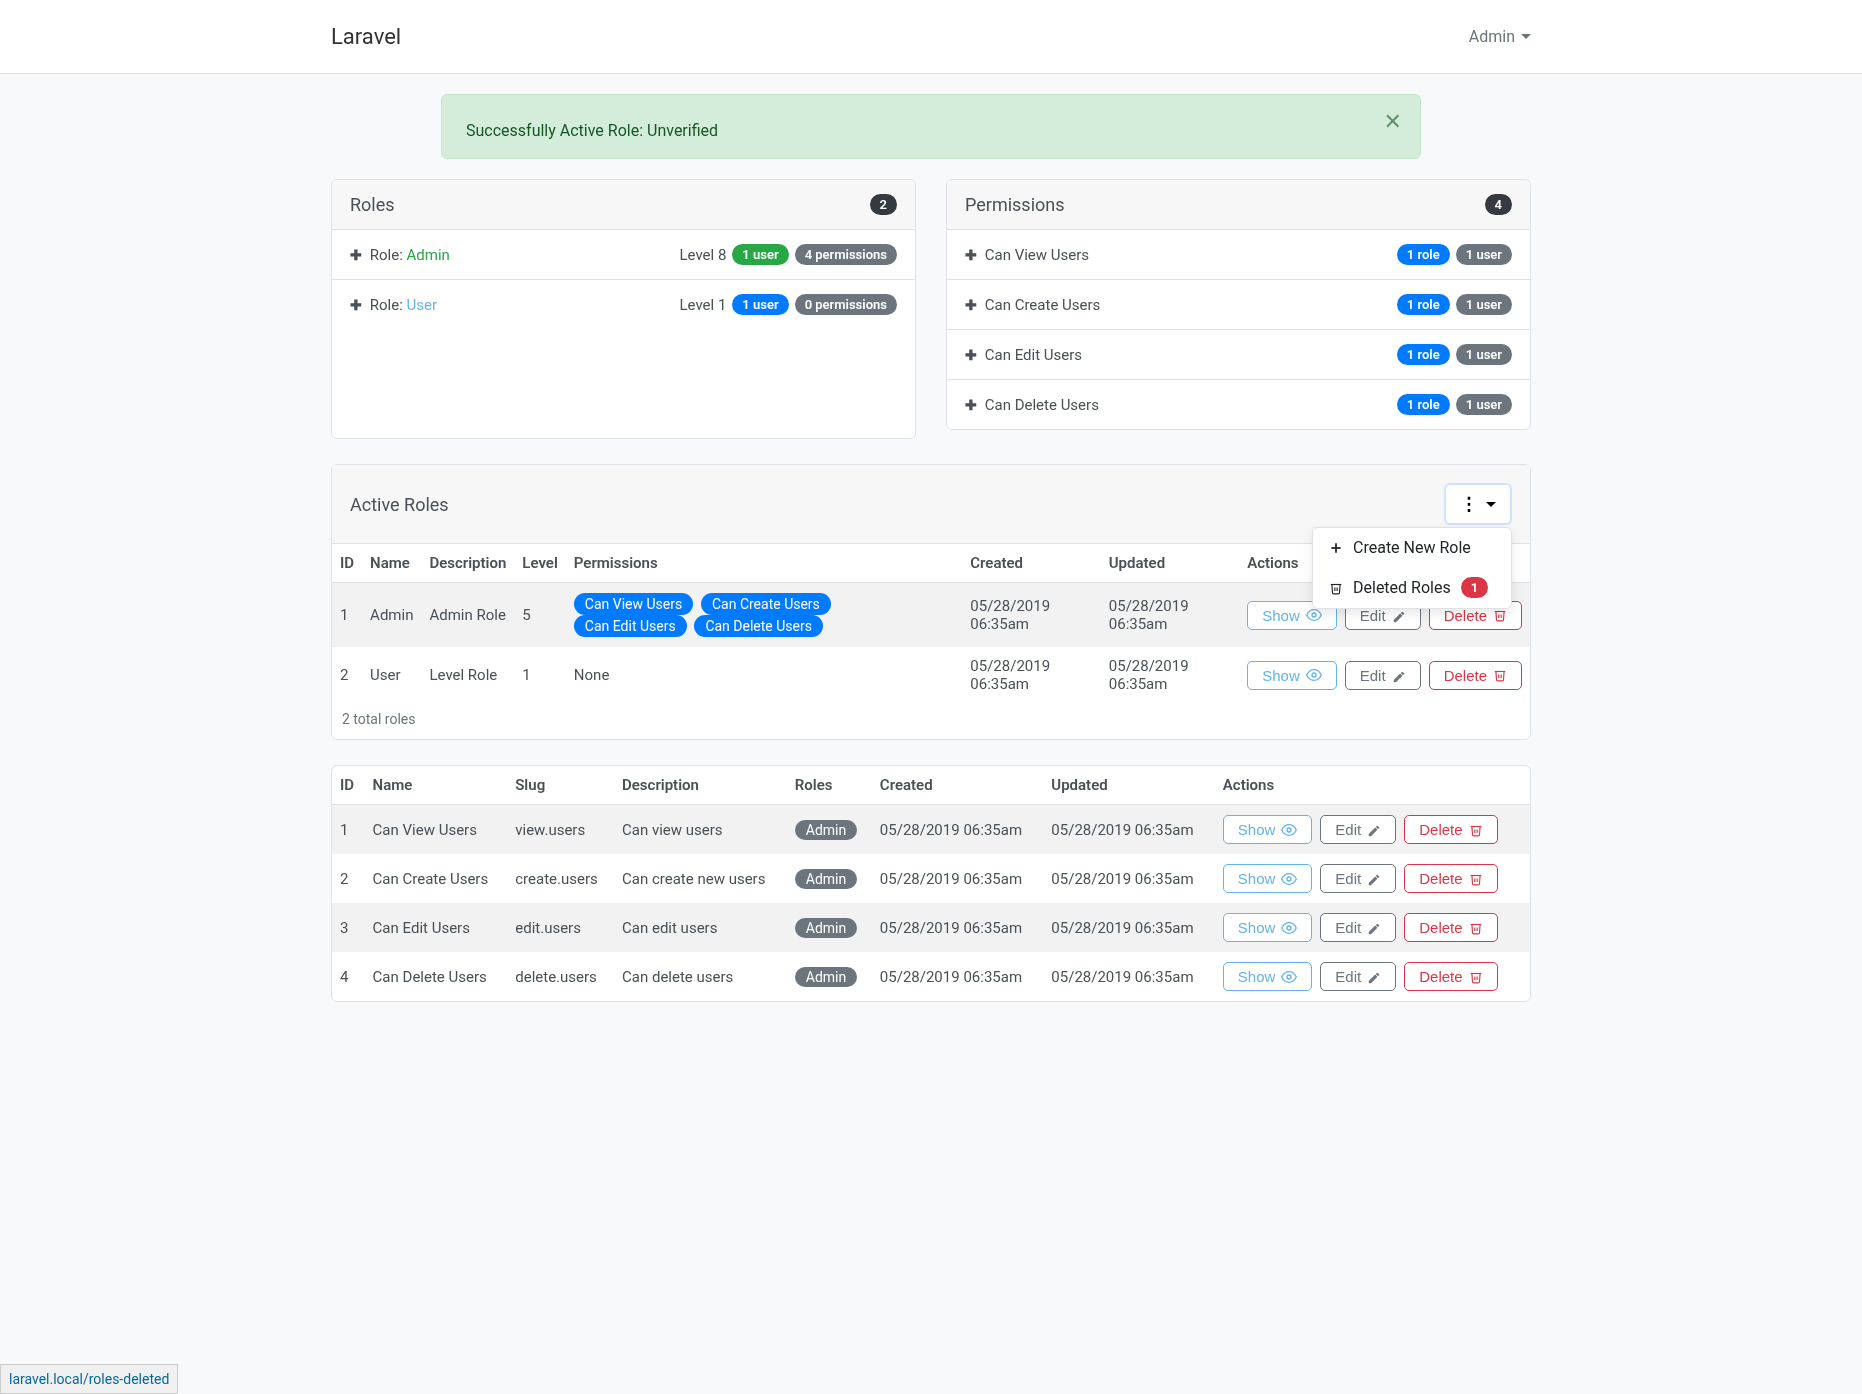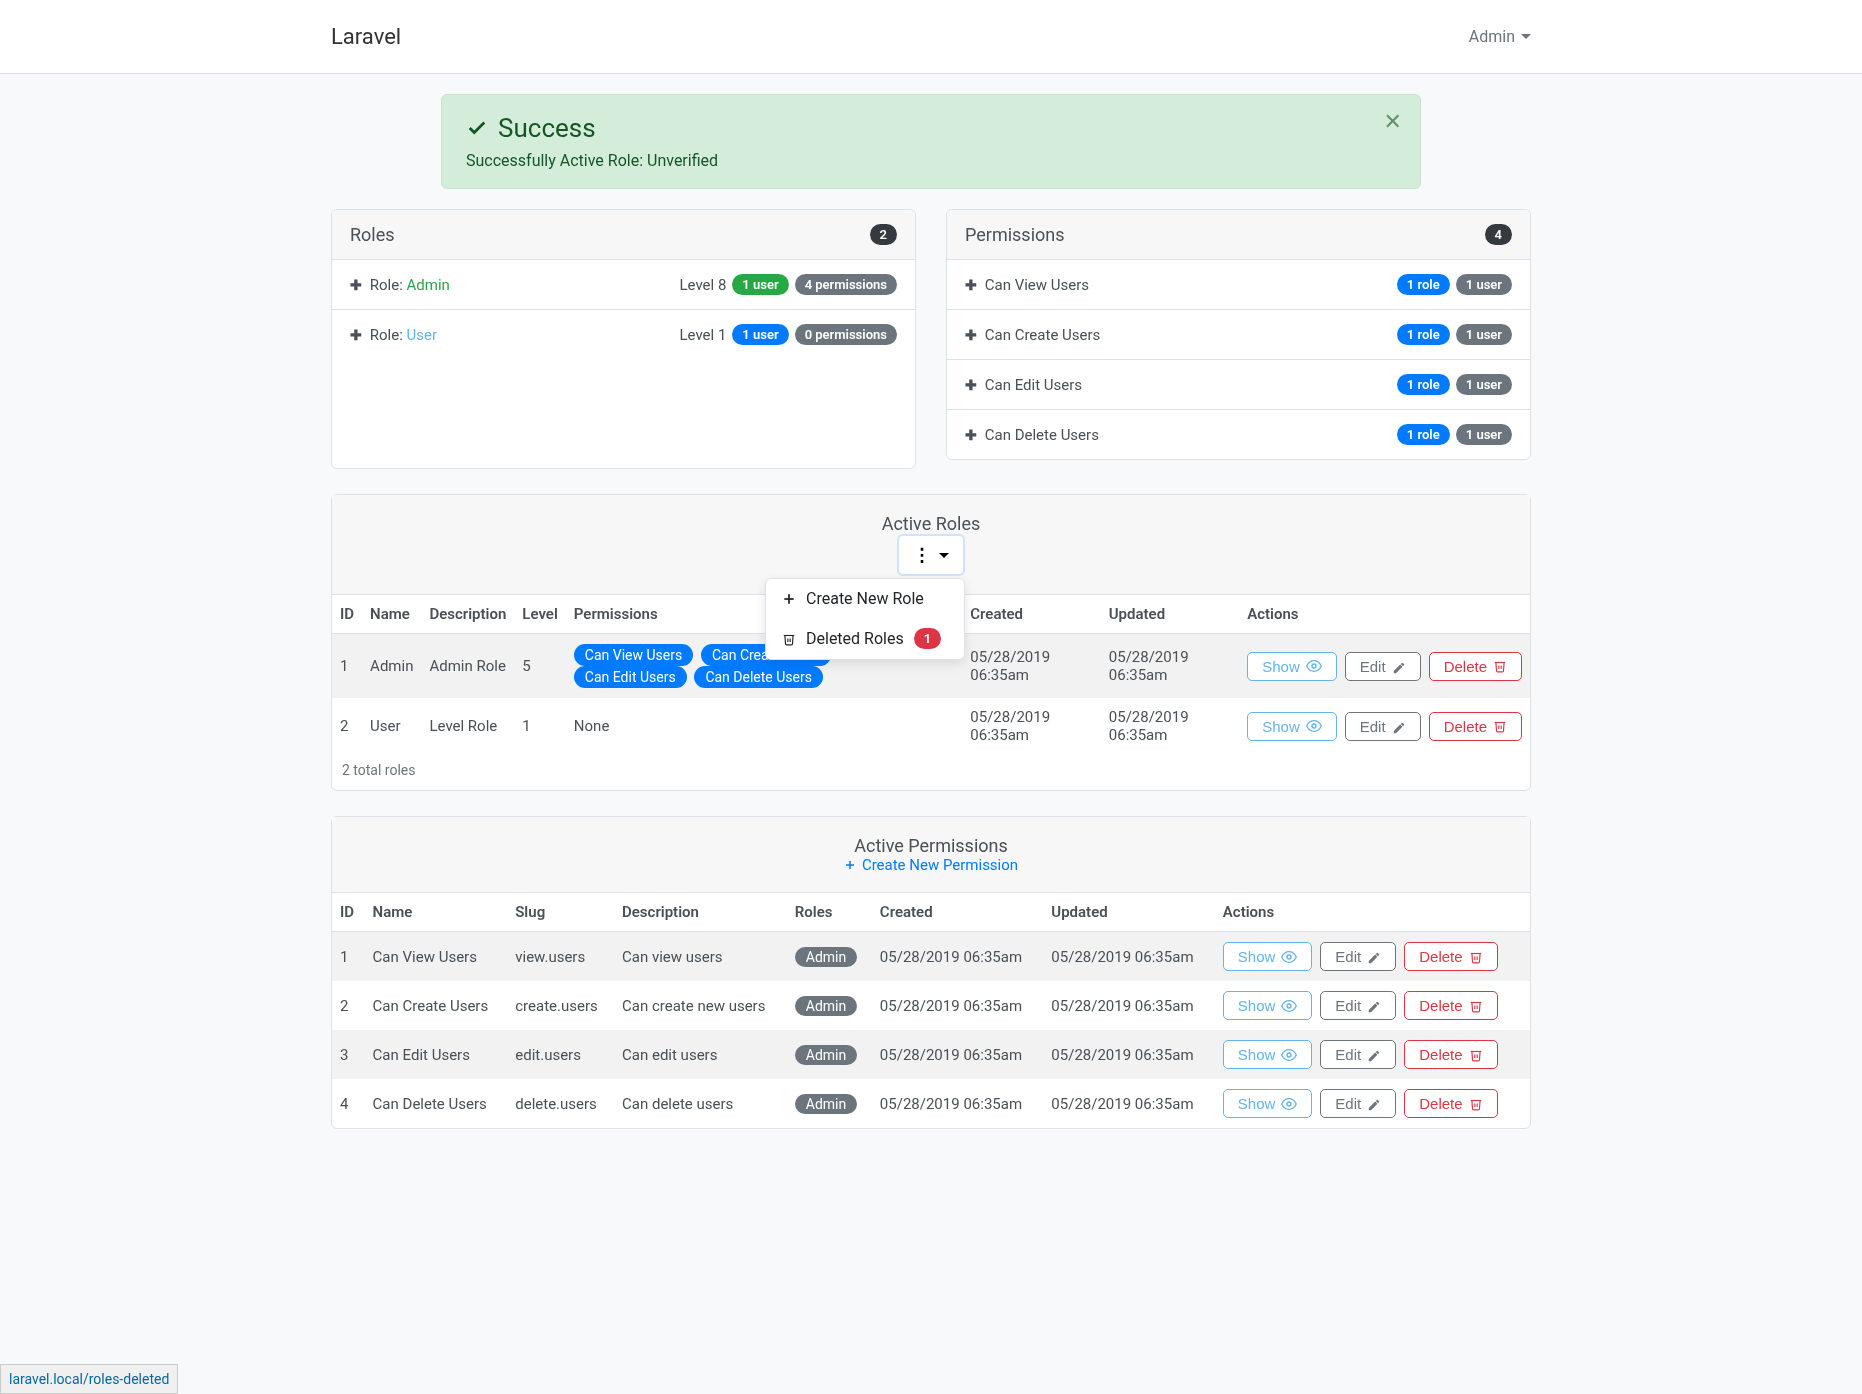--- a/index.html
+++ b/index.html
@@ -25,21 +25,21 @@
 .badge { display: inline-block; padding: 3px 10px; border-radius: 11px; font-size: 13px; color: #fff; font-weight: 600; }
 .badge-dark { background: #343a40; }
 .badge-gray { background: #6c757d; }
 .badge-green { background: #28a745; }
 .badge-blue { background: #007bff; }
 .badge-red { background: #dc3545; }
 .link-green { color: #28a745; }
 .link-blue { color: #63b3ed; }
 .plus-icon { font-weight: bold; font-size: 14px; }
 .section-card { background: #fff; border: 1px solid #dee2e6; border-radius: 6px; margin-bottom: 25px; }
-.section-header { background: #f7f7f7; border-bottom: 1px solid #dee2e6; padding: 18px; display: flex; justify-content: space-between; align-items: center; flex-direction: column; }
+.section-header { background: #f7f7f7; border-bottom: 1px solid #dee2e6; padding: 18px; display: flex; justify-content: space-between; align-items: center; }
 .section-title { font-size: 18px; color: #495057; }
 .kebab-btn { background: #fff; border: 2px solid #cfe2ff; border-radius: 6px; padding: 8px 14px; cursor: pointer; display: flex; align-items: center; gap: 8px; position: relative; }
 .dropdown-menu { position: absolute; right: 0; top: 44px; background: #fff; border: 1px solid #dee2e6; border-radius: 6px; box-shadow: 0 4px 12px rgba(0,0,0,0.1); min-width: 200px; z-index: 10; }
 .dropdown-item { padding: 10px 16px; display: flex; align-items: center; gap: 10px; cursor: pointer; color: #212529; }
 .create-perm-link { color: #007bff; cursor: pointer; display: flex; align-items: center; gap: 6px; font-size: 15px; }
 table { width: 100%; border-collapse: collapse; }
 th { text-align: left; padding: 10px 8px; font-weight: 600; font-size: 15px; color: #495057; border-bottom: 1px solid #dee2e6; }
 td { padding: 10px 8px; font-size: 15px; color: #495057; vertical-align: middle; }
 tbody tr:nth-child(odd) { background: #f2f2f2; }
 .btn { display: inline-flex; align-items: center; gap: 6px; padding: 5px 14px; border-radius: 5px; font-size: 15px; cursor: pointer; background: #fff; }
@@ -64,26 +64,20 @@
     <div class="nav-user">
       <span>Admin</span>
       <span class="caret-down"></span>
     </div>
   </div>
 </div>
 
 <div class="container">
 
   <div class="alert-success" style="margin-left:110px;margin-right:110px;">
-    <div class="alert-title">
-      <svg width="22" height="22" viewBox="0 0 24 24" fill="none" stroke="#155724" stroke-width="3">
-          <polyline points="20 6 9 17 4 12"></polyline>
-        </svg>
-      <span>Success</span>
-    </div>
     <div class="alert-body">Successfully Active Role: Unverified</div>
     <button class="alert-close">✕</button>
   </div>
 
   <div class="row">
     <div class="col">
       <div class="card" style="min-height:260px;">
         <div class="card-header">
           <span>Roles</span>
           <span class="badge badge-dark">2</span>
@@ -260,30 +254,20 @@
                   </svg></button>
   </div>
             </td>
           </tr>
         </tbody>
     </table>
     <div class="footer-text">2 total roles</div>
   </div>
 
   <div class="section-card">
-    <div class="section-header">
-      <span class="section-title">Active Permissions</span>
-      <span class="create-perm-link">
-        <svg width="12" height="12" viewBox="0 0 24 24" stroke="#007bff" stroke-width="3">
-            <line x1="12" y1="4" x2="12" y2="20"></line>
-            <line x1="4" y1="12" x2="20" y2="12"></line>
-          </svg>
-        <span>Create New Permission</span>
-      </span>
-    </div>
     <table>
       <thead>
           <tr id="perms-thead">
             <th>ID</th>
             <th>Name</th>
             <th>Slug</th>
             <th>Description</th>
             <th>Roles</th>
             <th>Created</th>
             <th>Updated</th>

